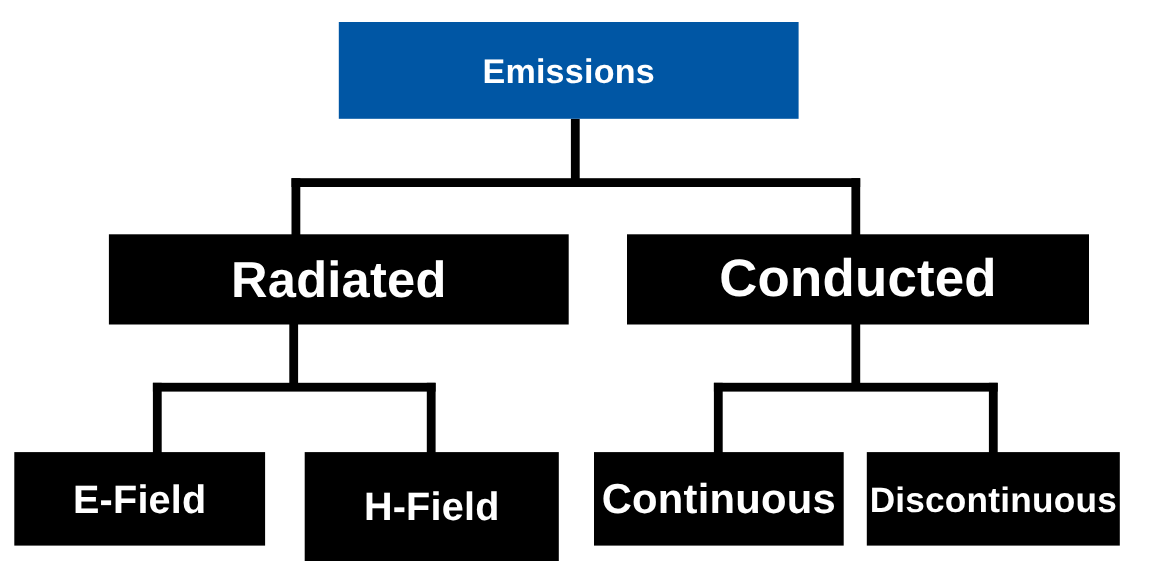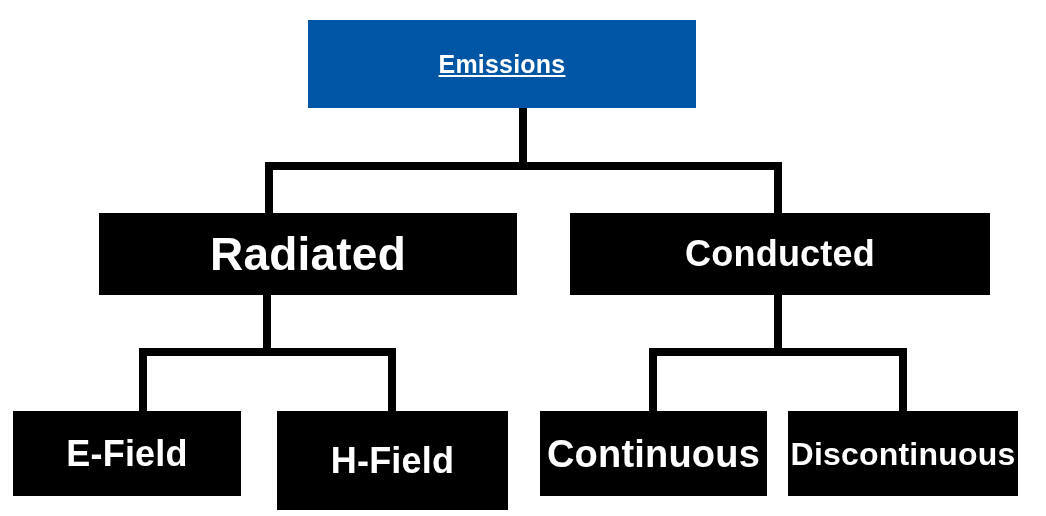--- a/index.html
+++ b/index.html
@@ -51,29 +51,29 @@
   <div class="connector" style="left:263px; top:293px; width:8px; height:58px;"></div>
   <div class="connector" style="left:139px; top:348px; width:257px; height:8px;"></div>
   <div class="connector" style="left:139px; top:348px; width:8px; height:66px;"></div>
   <div class="connector" style="left:388px; top:348px; width:8px; height:66px;"></div>
 
   <div class="connector" style="left:774px; top:293px; width:8px; height:58px;"></div>
   <div class="connector" style="left:649px; top:348px; width:258px; height:8px;"></div>
   <div class="connector" style="left:649px; top:348px; width:8px; height:66px;"></div>
   <div class="connector" style="left:899px; top:348px; width:8px; height:66px;"></div>
 
-  <div class="node node-root" style="left:308px; top:20px; width:388px; height:88px; font-size:25px;text-decoration:underline;">
+  <div class="node node-root" style="left:308px; top:20px; width:418px; height:88px; font-size:31px;">
     <span>Emissions</span>
   </div>
 
   <div class="node node-branch" style="left:55px; top:213px; width:418px; height:82px; font-size:46px;margin-left:44px;">
     <span>Radiated</span>
   </div>
 
-  <div class="node node-branch" style="left:570px; top:213px; width:420px; height:82px; font-size:36px;">
+  <div class="node node-branch" style="left:570px; top:213px; width:420px; height:82px; font-size:48px;">
     <span>Conducted</span>
   </div>
 
   <div class="node node-leaf" style="left:13px; top:411px; width:228px; height:85px; font-size:36px;">
     <span>E-Field</span>
   </div>
 
   <div class="node node-leaf" style="left:277px; top:411px; width:231px; height:99px; font-size:36px;">
     <span>H-Field</span>
   </div>

